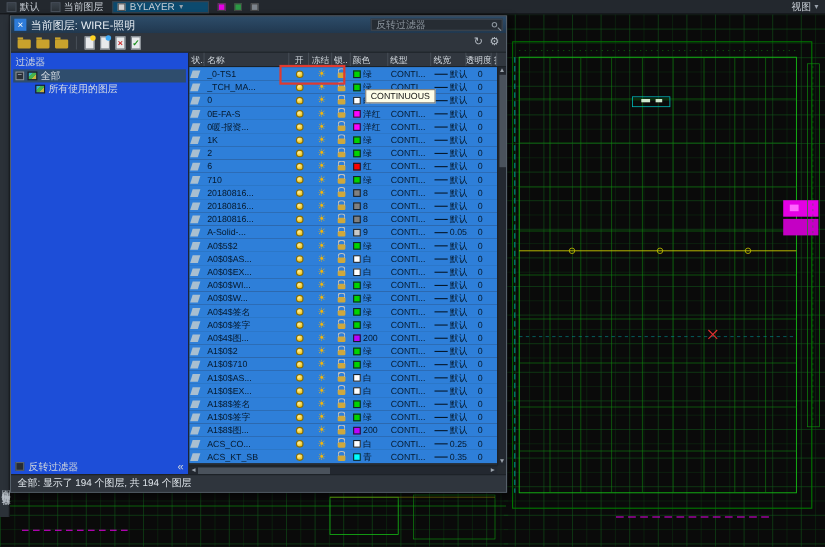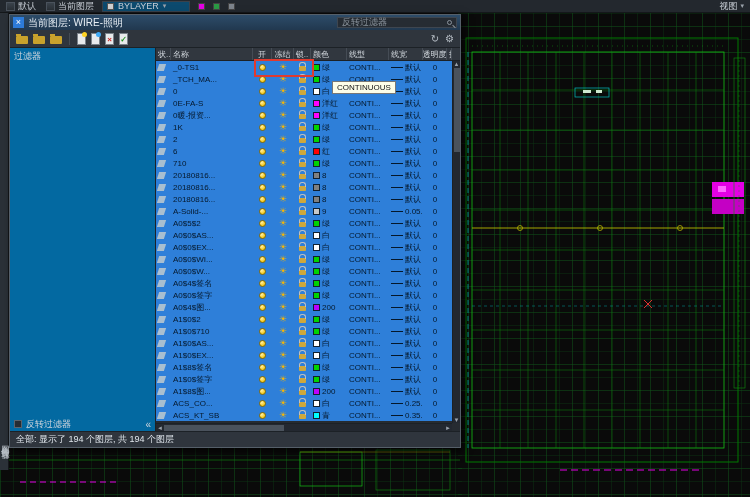--- a/index.html
+++ b/index.html
@@ -39,21 +39,21 @@
 .sheet-ico{width:9px;height:12px;background:#e8eaec;border:1px solid #7b828a;position:relative;font-size:8px;line-height:11px;text-align:center;font-weight:bold}
 .dot-y:after,.dot-b:after{content:"";position:absolute;width:5px;height:5px;border-radius:50%;right:-2px;top:-2px}
 .dot-y:after{background:#ffd324}
 .dot-b:after{background:#3fa9f5}
 .x-red{color:#cc2222}
 .chk-g{color:#1a8f1a}
 .tool-sep{width:1px;height:12px;background:#454c55;margin:0 2px}
 .tb-right{margin-left:auto;display:flex;gap:6px;color:#b7bec6;font-size:10px;line-height:12px}
 
 #pal-body{flex:1;display:flex;min-height:0}
-#filter-panel{width:146px;background:#0369a1;border-right:1px solid #1c2126;display:flex;flex-direction:column;min-height:0}
+#filter-panel{width:162px;background:#1d4ed8;border-right:1px solid #1c2126;display:flex;flex-direction:column;min-height:0}
 #filter-head{height:14px;font-size:9px;color:#cfd5dc;padding:2px 4px;flex:0 0 auto}
 #tree{flex:1;font-size:9px;color:#d6dce2;padding:1px 2px;overflow:hidden}
 .tree-row{display:flex;align-items:center;gap:3px;height:12px;padding-left:2px}
 .tree-row.sel{background:#2f4d6d}
 .tree-row.child{padding-left:20px}
 .expander{width:8px;height:8px;border:1px solid #8a939c;color:#cfd5dc;font-size:7px;line-height:6px;text-align:center;background:#2b3138;flex:0 0 auto}
 .layers-ico{width:9px;height:8px;background:linear-gradient(135deg,#35b6c9 33%,#47b14d 33% 66%,#c9b23c 66%);border:1px solid #1a1e22;flex:0 0 auto}
 #invert-row{height:14px;display:flex;align-items:center;gap:4px;padding:0 4px;font-size:9px;color:#cfd5dc;flex:0 0 auto}
 .checkbox{width:8px;height:8px;background:#262c33;border:1px solid #5a636d;flex:0 0 auto}
 #collapse-btn{margin-left:auto;color:#cfd5dc;font-size:10px;cursor:pointer}
@@ -183,20 +183,29 @@
     <span class="tb-right">
       <span>↻</span>
       <span>⚙</span>
     </span>
   </div>
 
   <div id="pal-body">
     <div id="filter-panel">
       <div id="filter-head">过滤器</div>
       <div id="tree">
+          <div class="tree-row sel">
+            <span class="expander">−</span>
+            <span class="layers-ico"></span>
+            <span>全部</span>
+          </div>
+          <div class="tree-row child">
+            <span class="layers-ico"></span>
+            <span>所有使用的图层</span>
+          </div>
         </div>
       <div id="invert-row">
         <span class="checkbox"></span>
         <span>反转过滤器</span>
         <span id="collapse-btn">«</span>
       </div>
     </div>
 
     <div id="table-panel">
       <div id="thead">

